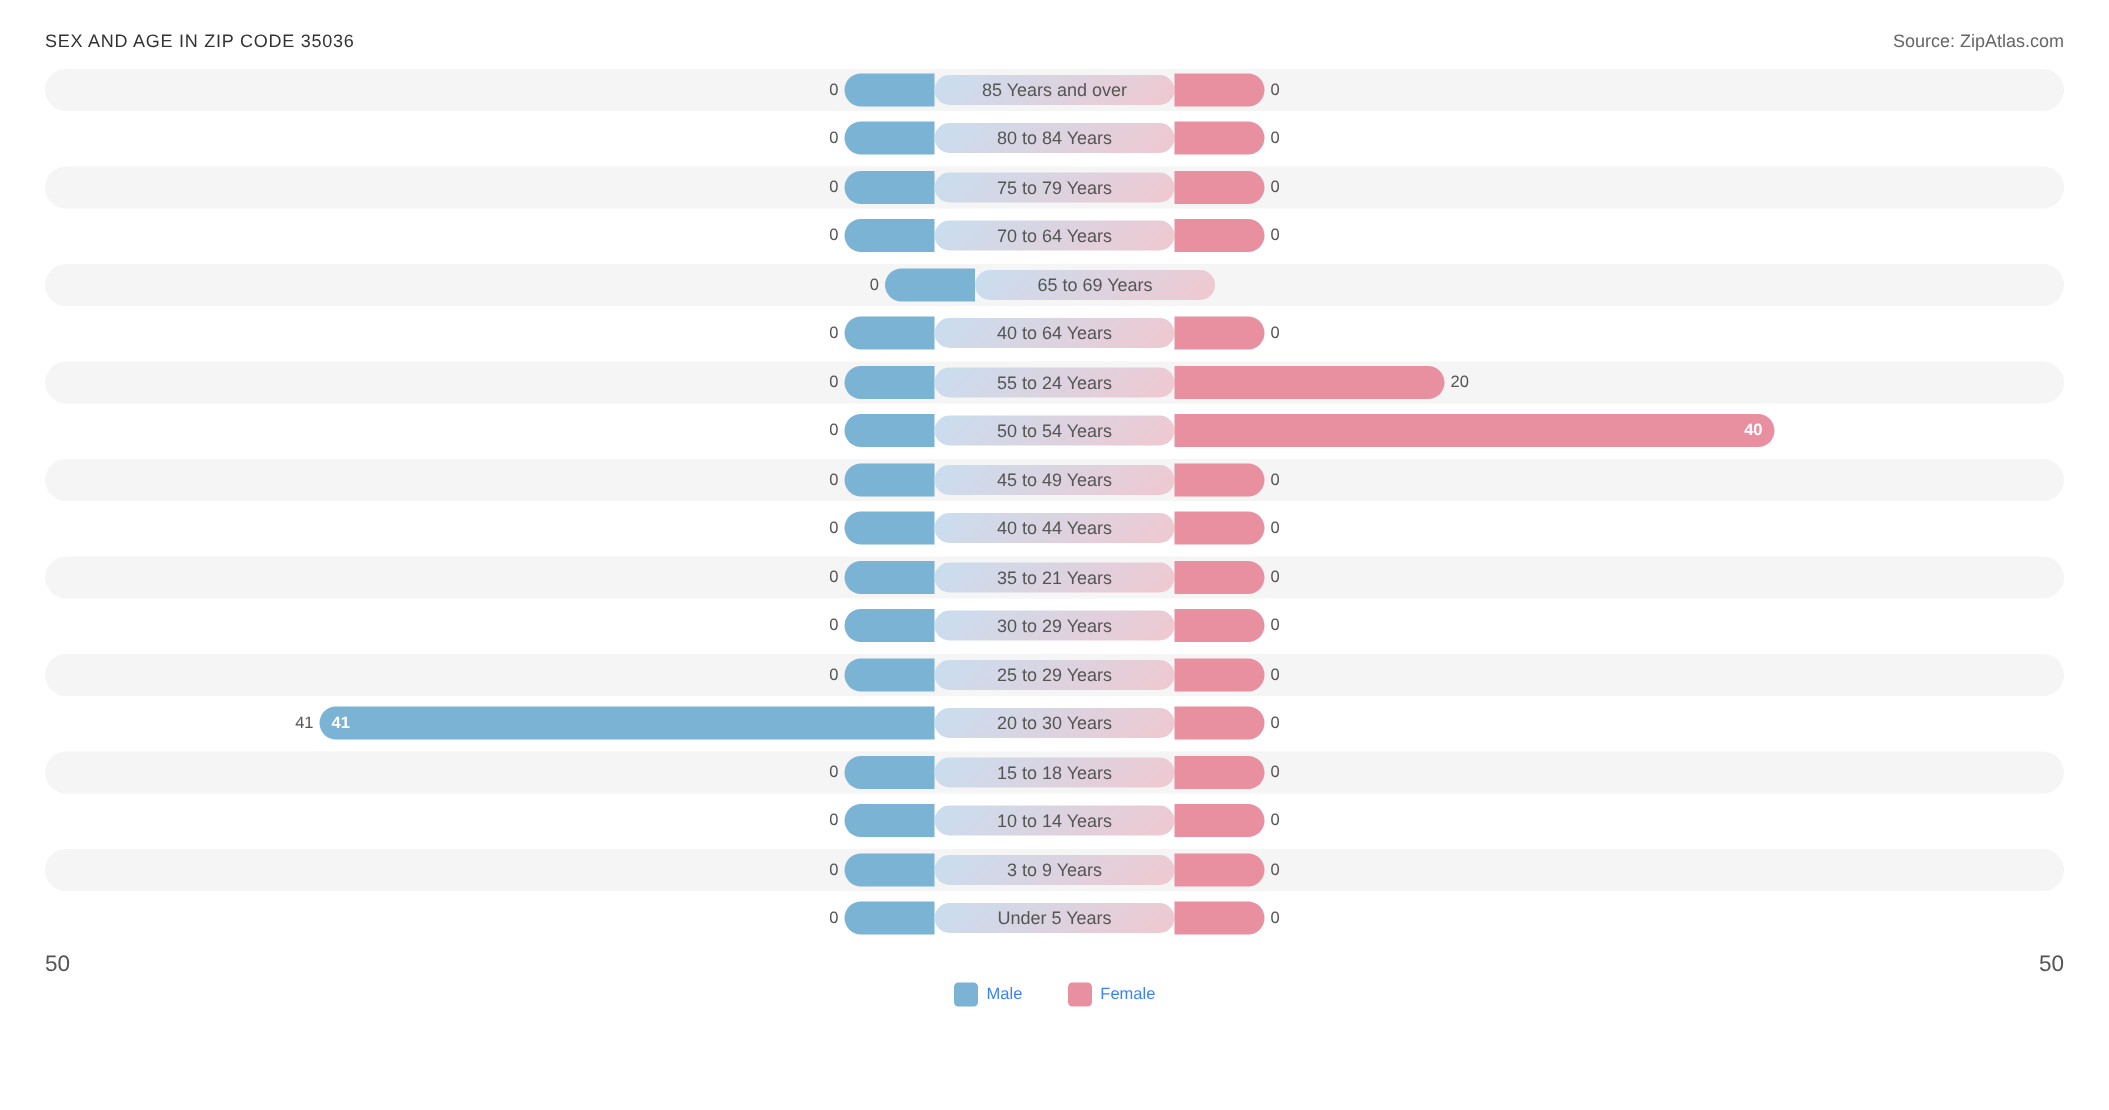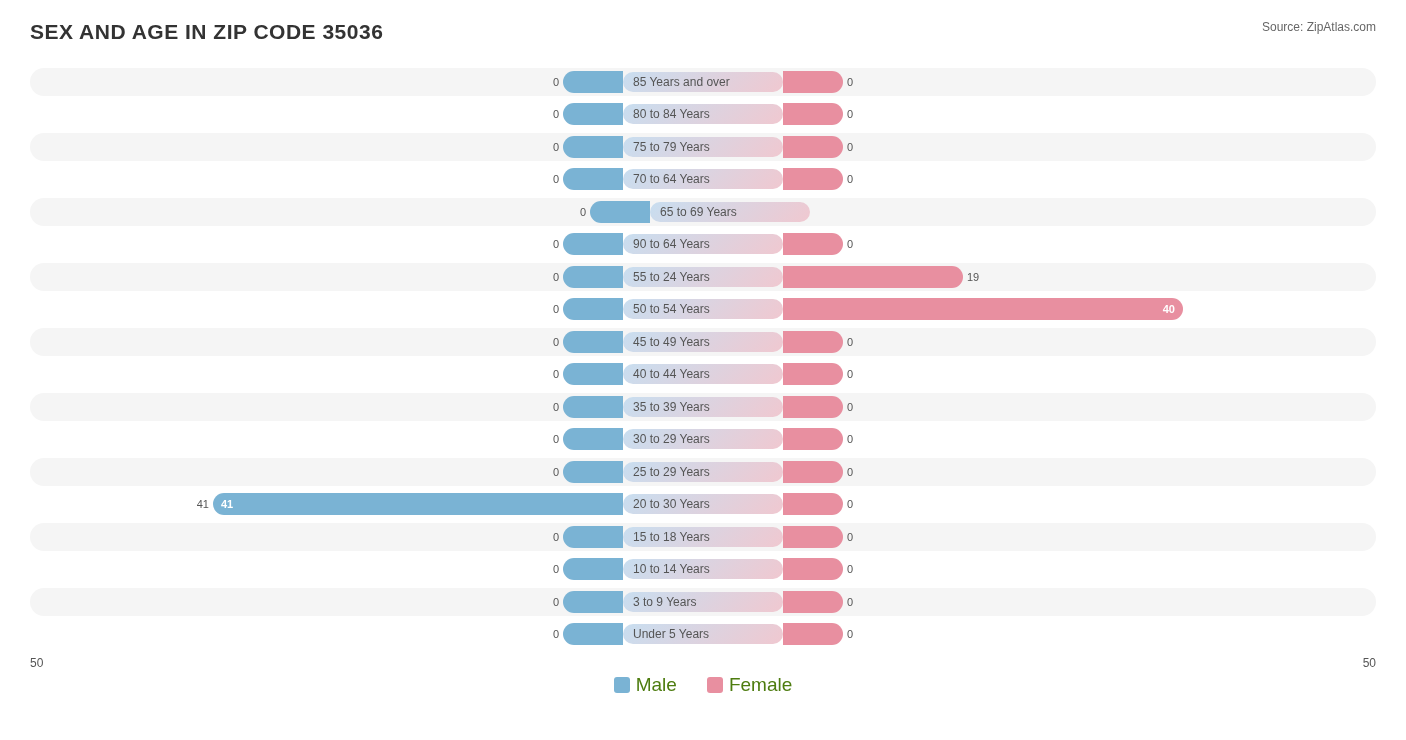--- a/index.html
+++ b/index.html
@@ -11,24 +11,24 @@
       overflow: hidden;
       position: relative;
     }
     .chart-container {
       width: 1406px;
       height: 740px;
       padding: 20px 30px 50px 30px;
       position: relative;
     }
     .title {
-      font-size: 21px;
-      font-weight: bold;
+      font-size: 12px;
+      font-weight: normal;
       color: #333;
-      margin-bottom: 24px;
+      margin-bottom: 12px;
       text-transform: uppercase;
       letter-spacing: 0.5px;
     }
     .source {
       position: absolute;
       top: 20px;
       right: 30px;
       font-size: 12px;
       color: #666;
     }
@@ -102,49 +102,50 @@
       color: #fff;
       font-weight: bold;
     }
     .label-pill {
       background: linear-gradient(135deg, #c8def0 0%, #f0c8d0 100%);
       border-radius: 12px;
       padding: 3px 10px;
       font-size: 12px;
       color: #555;
       white-space: nowrap;
+      text-align: center;
       z-index: 10;
       flex-shrink: 0;
     }
     .axis-row {
       display: flex;
       justify-content: space-between;
       align-items: center;
       margin-top: 8px;
       padding: 0 0;
     }
     .axis-val {
-      font-size: 12px;
+      font-size: 15px;
       color: #555;
       width: 60px;
     }
     .axis-val.left { text-align: left; }
     .axis-val.right { text-align: right; }
     .legend {
       display: flex;
       justify-content: center;
       gap: 30px;
       margin-top: 4px;
     }
     .legend-item {
       display: flex;
       align-items: center;
       gap: 6px;
-      font-size: 19px;
-      color: #4d7c0f;
+      font-size: 11px;
+      color: #3b82f6;
     }
     .legend-box {
       width: 16px;
       height: 16px;
       border-radius: 3px;
     }
     .legend-box.male { background: #7ab3d4; }
     .legend-box.female { background: #e88fa0; }
 
     
@@ -226,38 +227,38 @@
           <div class="center-label">
             <div class="label-pill">65 to 69 Years</div>
           </div>
         </div>
         <div class="bar-row">
           <div class="left-section">
             <div class="bar-val-left">0</div>
             <div class="bar-left" style="width: 60px;"></div>
           </div>
           <div class="center-label">
-            <div class="label-pill">90 to 64 Years</div>
+            <div class="label-pill">40 to 64 Years</div>
           </div>
           <div class="right-section">
             <div class="bar-right" style="width: 60px;"></div>
             <div class="bar-val-right">0</div>
           </div>
         </div>
         <div class="bar-row">
           <div class="left-section">
             <div class="bar-val-left">0</div>
             <div class="bar-left" style="width: 60px;"></div>
           </div>
           <div class="center-label">
             <div class="label-pill">55 to 24 Years</div>
           </div>
           <div class="right-section">
             <div class="bar-right" style="width: 180px;"></div>
-            <div class="bar-val-right">19</div>
+            <div class="bar-val-right">20</div>
           </div>
         </div>
         <div class="bar-row">
           <div class="left-section">
             <div class="bar-val-left">0</div>
             <div class="bar-left" style="width: 60px;"></div>
           </div>
           <div class="center-label">
             <div class="label-pill">50 to 54 Years</div>
           </div>
@@ -292,21 +293,21 @@
             <div class="bar-right" style="width: 60px;"></div>
             <div class="bar-val-right">0</div>
           </div>
         </div>
         <div class="bar-row">
           <div class="left-section">
             <div class="bar-val-left">0</div>
             <div class="bar-left" style="width: 60px;"></div>
           </div>
           <div class="center-label">
-            <div class="label-pill">35 to 39 Years</div>
+            <div class="label-pill">35 to 21 Years</div>
           </div>
           <div class="right-section">
             <div class="bar-right" style="width: 60px;"></div>
             <div class="bar-val-right">0</div>
           </div>
         </div>
         <div class="bar-row">
           <div class="left-section">
             <div class="bar-val-left">0</div>
             <div class="bar-left" style="width: 60px;"></div>

